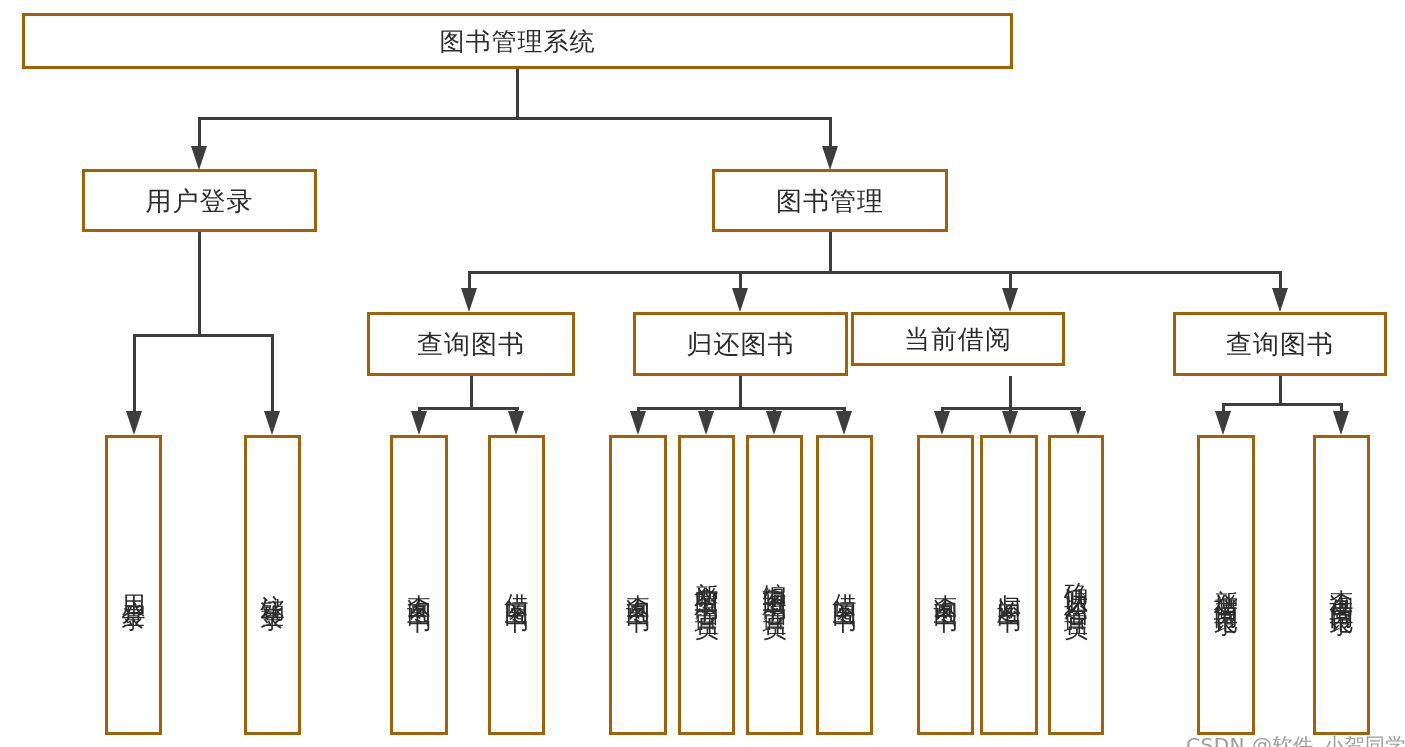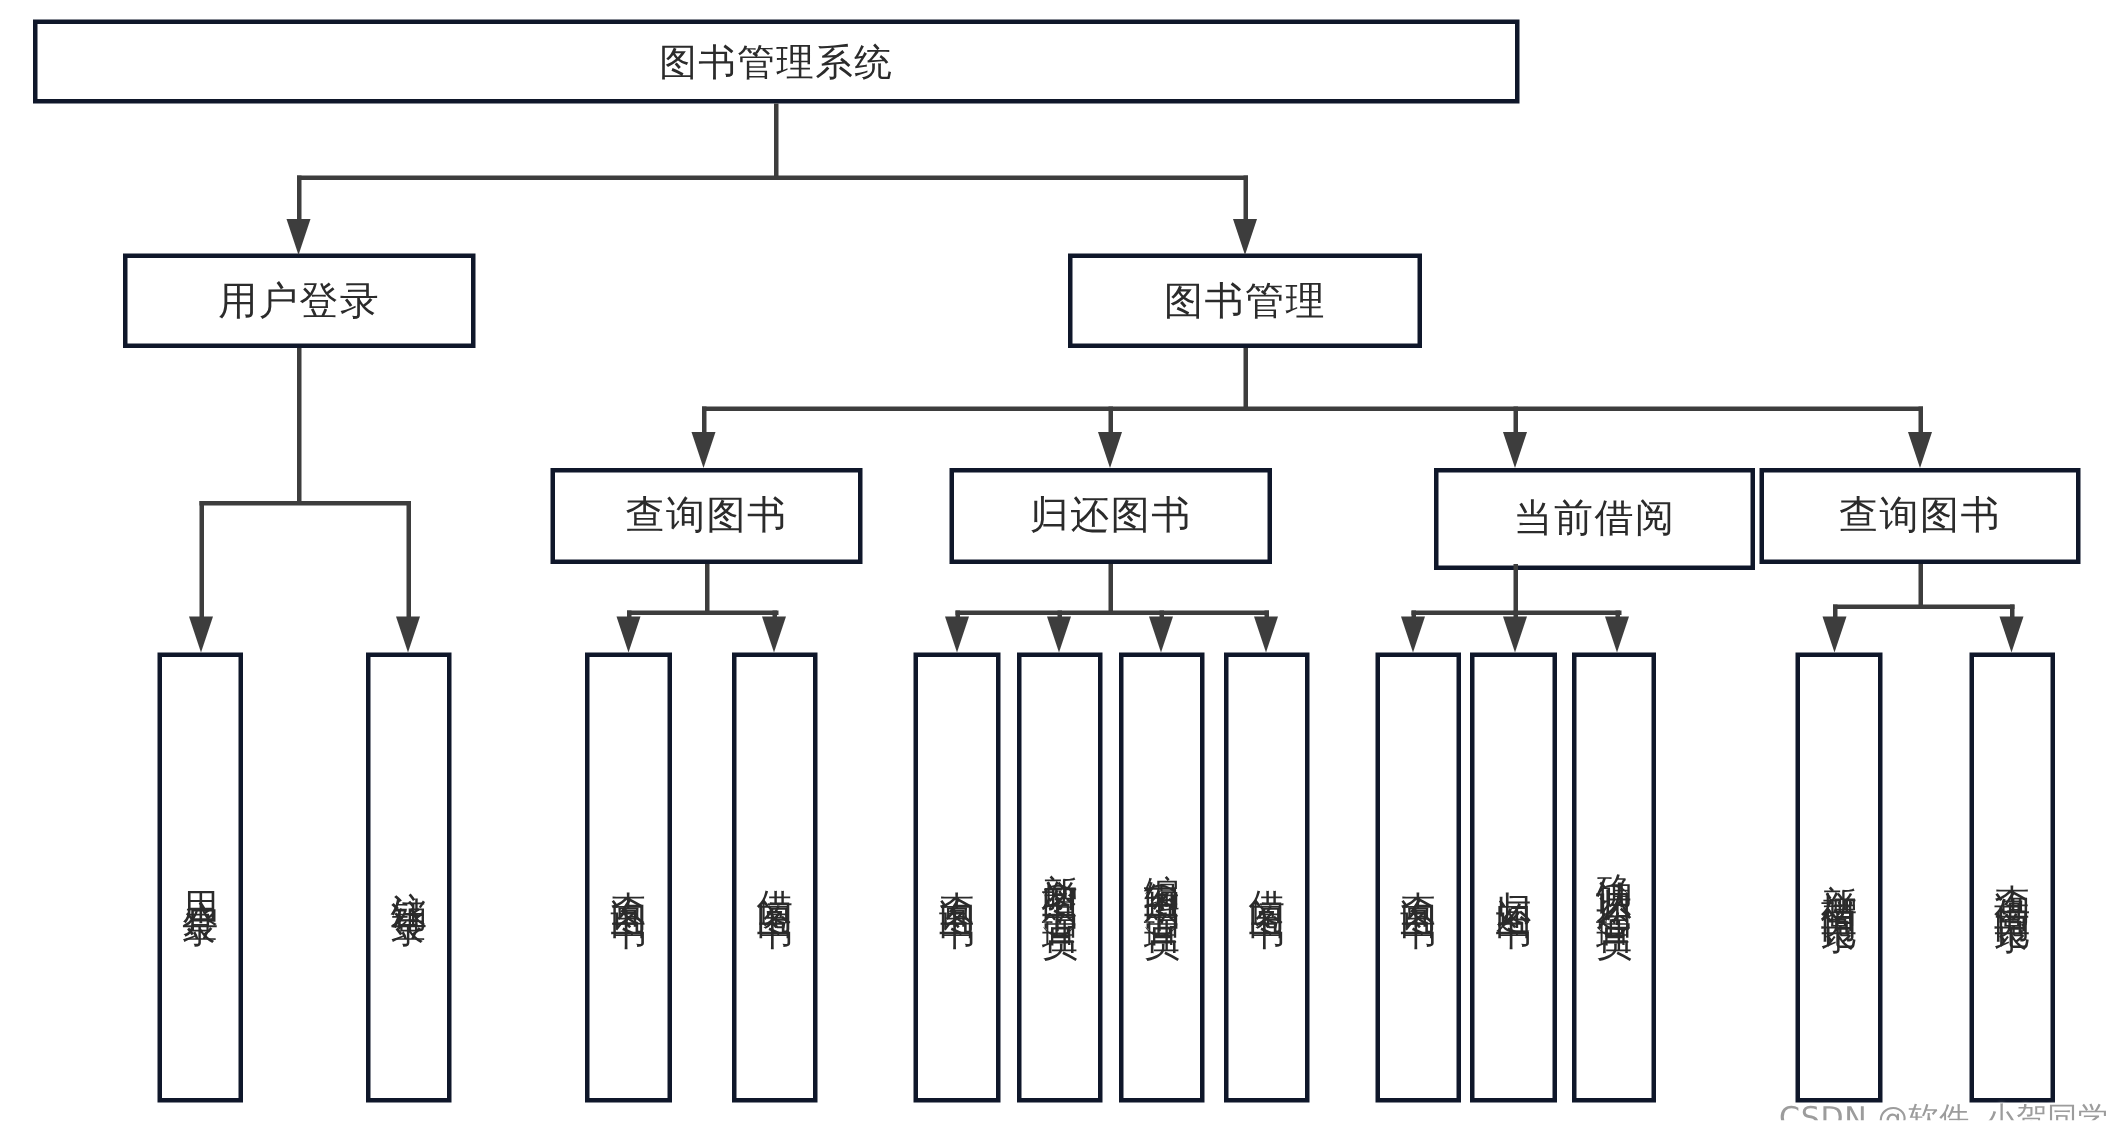--- a/index.html
+++ b/index.html
@@ -7,21 +7,21 @@
     position:relative;
     width:1405px;height:747px;
     background:#ffffff;
     font-family:"DejaVu Sans","Liberation Sans",sans-serif;
     color:#2b2b2b;
     overflow:hidden;
   }
   .box{
     position:absolute;
     box-sizing:border-box;
-    border:3px solid #0f172a;
+    border:3px solid #a16207;
     background:#ffffff;
     display:flex;
     align-items:center;
     justify-content:center;
     text-align:center;
     color:#2b2b2b;
   }
   .box.h{font-size:26px;letter-spacing:1px;line-height:1;}
   .box.root{font-size:25px;}
   .box.v{
@@ -55,21 +55,21 @@
 
 <div class="canvas">
 
   <div class="box h root" style="left:22px;top:13px;width:991px;height:56px;">图书管理系统</div>
 
   <div class="box h" style="left:82px;top:169px;width:235px;height:63px;">用户登录</div>
   <div class="box h" style="left:712px;top:169px;width:236px;height:63px;">图书管理</div>
 
   <div class="box h" style="left:367px;top:312px;width:208px;height:64px;">查询图书</div>
   <div class="box h" style="left:633px;top:312px;width:215px;height:64px;">归还图书</div>
-  <div class="box h" style="left:956px;top:312px;width:214px;height:68px;">当前借阅</div>
+  <div class="box h" style="left:851px;top:312px;width:214px;height:54px;">当前借阅</div>
   <div class="box h" style="left:1173px;top:312px;width:214px;height:64px;">查询图书</div>
 
   <div class="box v" style="left:105px;top:435px;width:57px;height:300px;">用户登录</div>
   <div class="box v" style="left:244px;top:435px;width:57px;height:300px;">注销登录</div>
 
   <div class="box v" style="left:390px;top:435px;width:58px;height:300px;">查询图书</div>
   <div class="box v" style="left:488px;top:435px;width:57px;height:300px;">借阅图书</div>
 
   <div class="box v" style="left:609px;top:435px;width:58px;height:300px;">查询图书</div>
   <div class="box v" style="left:678px;top:435px;width:57px;height:300px;">新增图书（管理员）</div>

